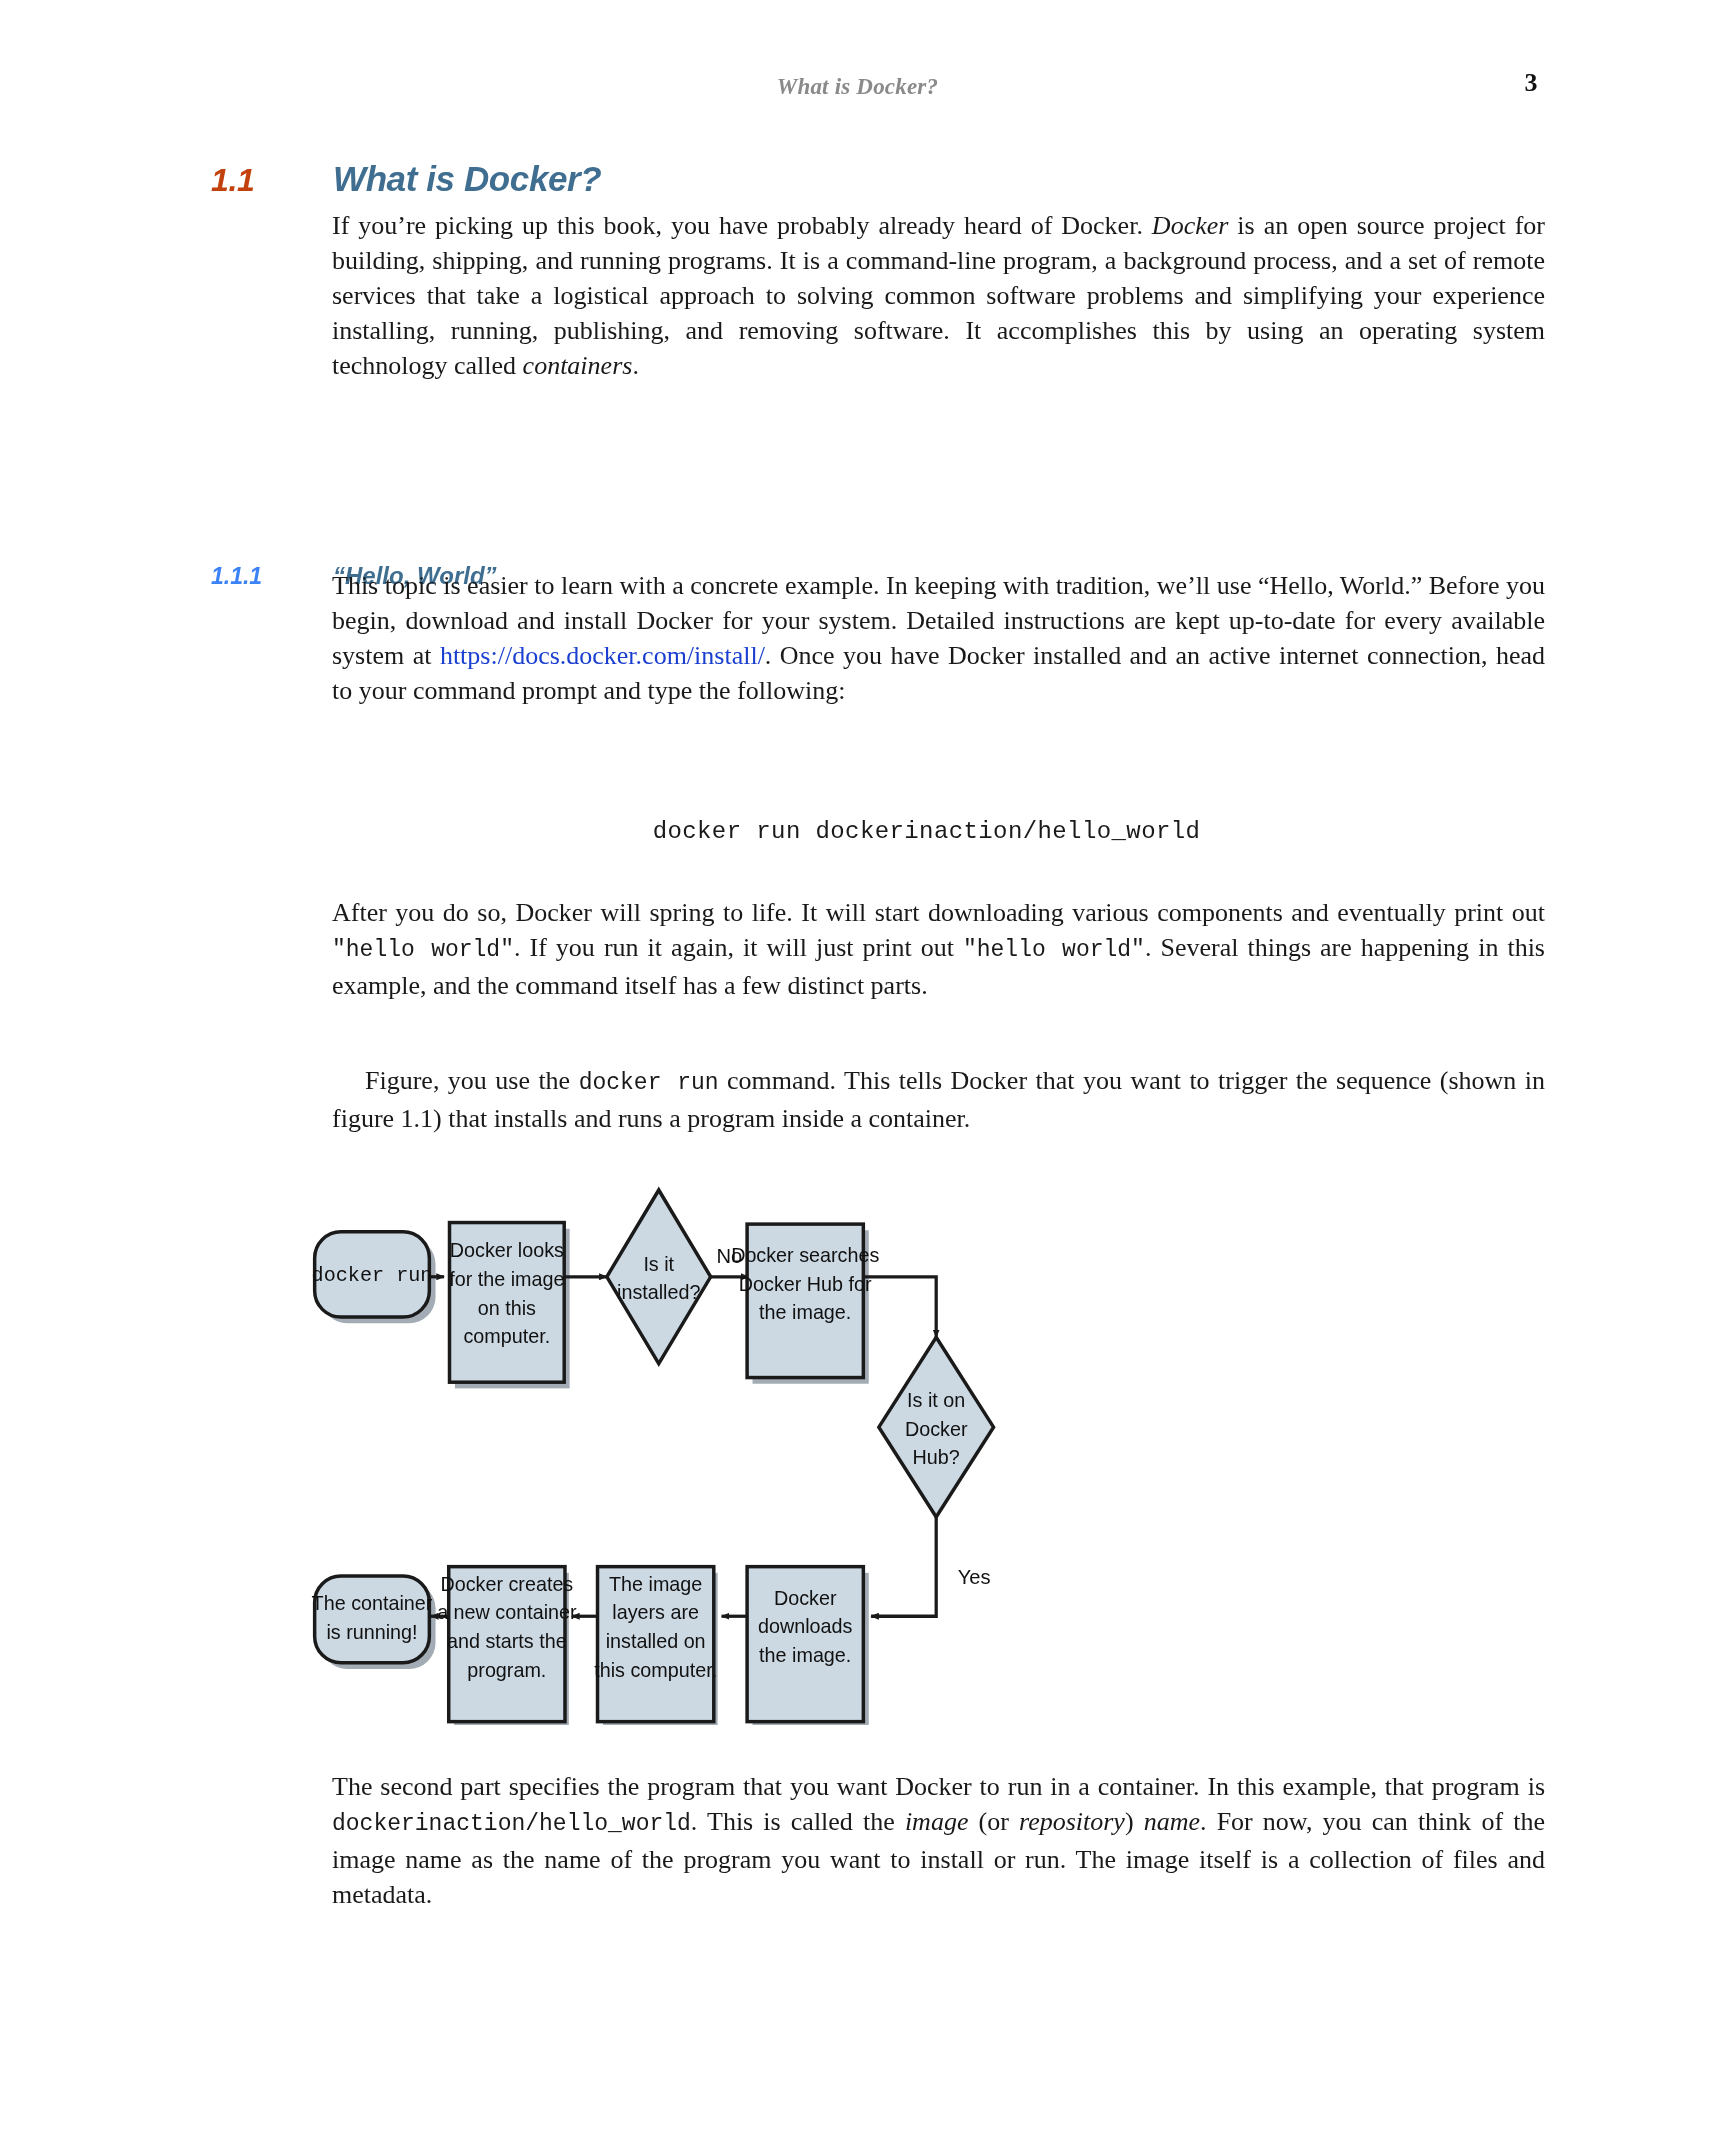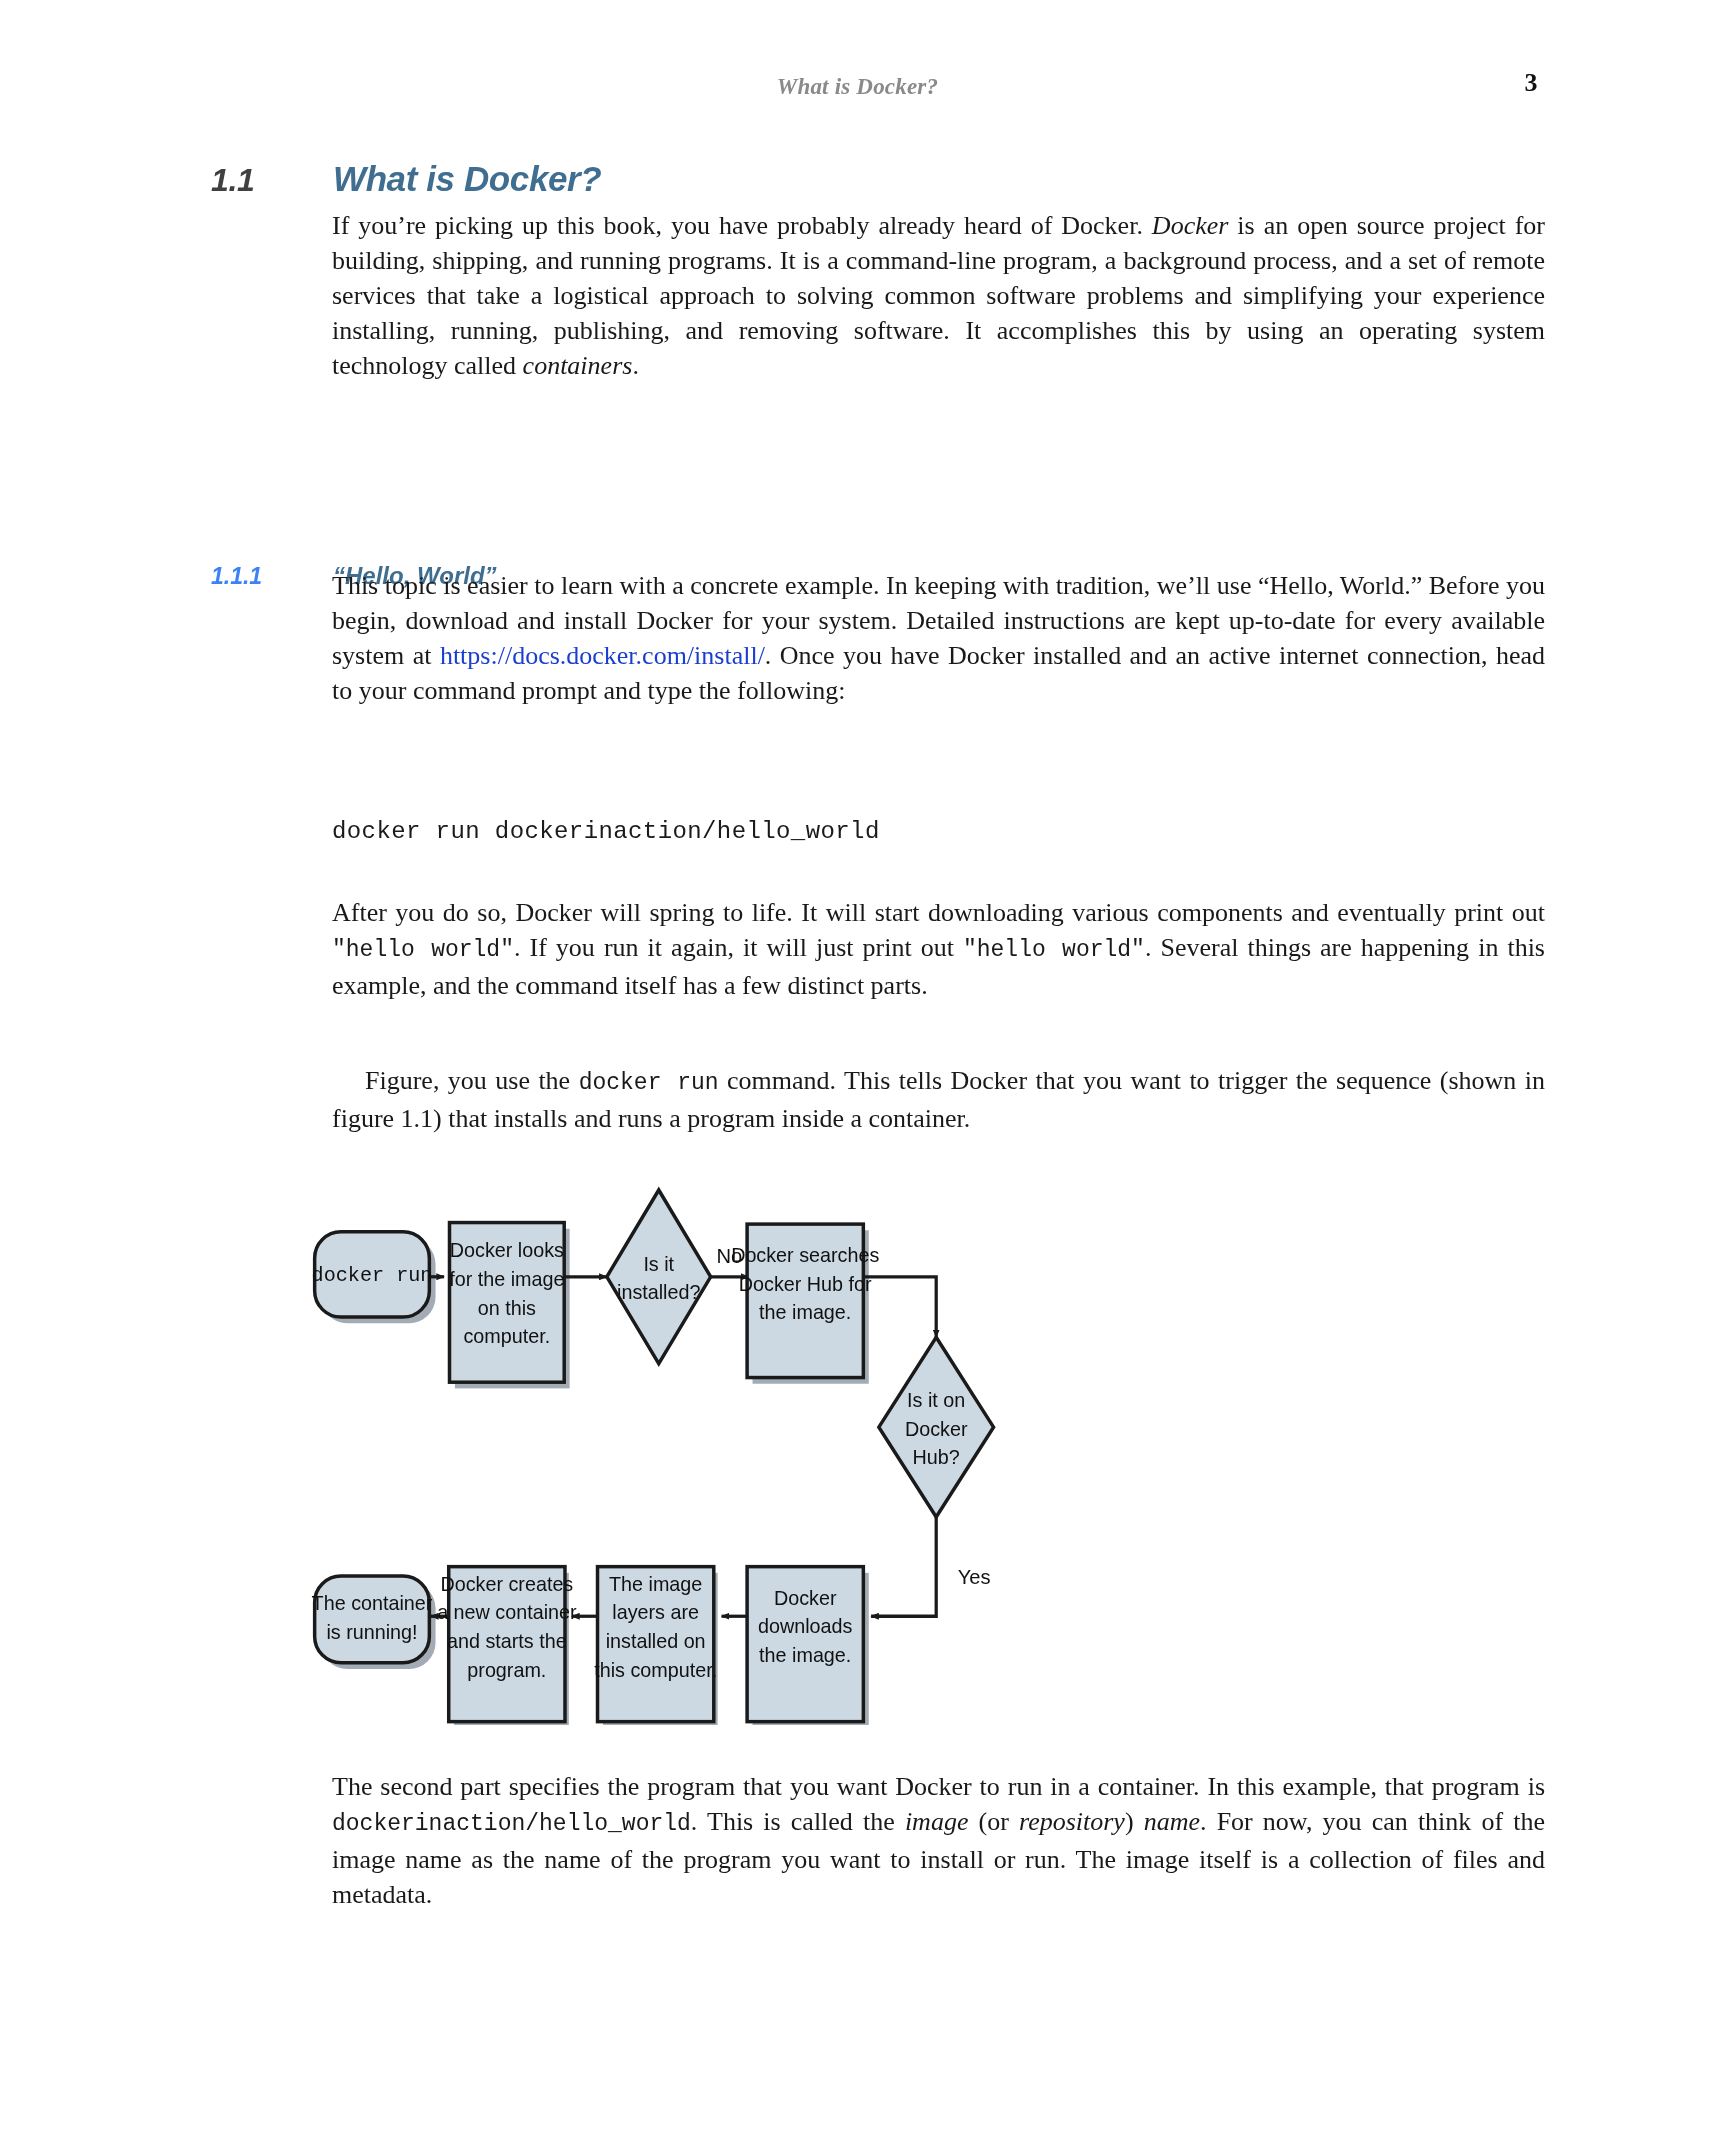--- a/index.html
+++ b/index.html
@@ -57,21 +57,21 @@
     display: flex;
     align-items: baseline;
   }
   .h1-num {
     width: 122px;
     flex: 0 0 122px;
     font-family: "Liberation Sans", sans-serif;
     font-weight: bold;
     font-style: italic;
     font-size: 32px;
-    color: #404040;
+    color: #c2410c;
     letter-spacing: -0.4px;
   }
   .h1-title {
     font-family: "Liberation Sans", sans-serif;
     font-weight: bold;
     font-style: italic;
     font-size: 35px;
     color: #3f6e90;
     letter-spacing: -0.4px;
   }
@@ -120,26 +120,27 @@
     font-size: 23px;
     letter-spacing: 0px;
   }
   a.link, .link {
     color: #1a3fd0;
     text-decoration: none;
   }
 
   .code-line {
     position: absolute;
-    left: 332px;
+    left: 320px;
     width: 1213px;
     font-family: "Liberation Mono", monospace;
     font-size: 24px;
     color: #1a1a1a;
     letter-spacing: 0.4px;
+    text-align: center;
   }
 
   
   .figure {
     position: absolute;
     left: 310px;
     top: 1182px;
     width: 1302px;
     height: 543px;
   }

